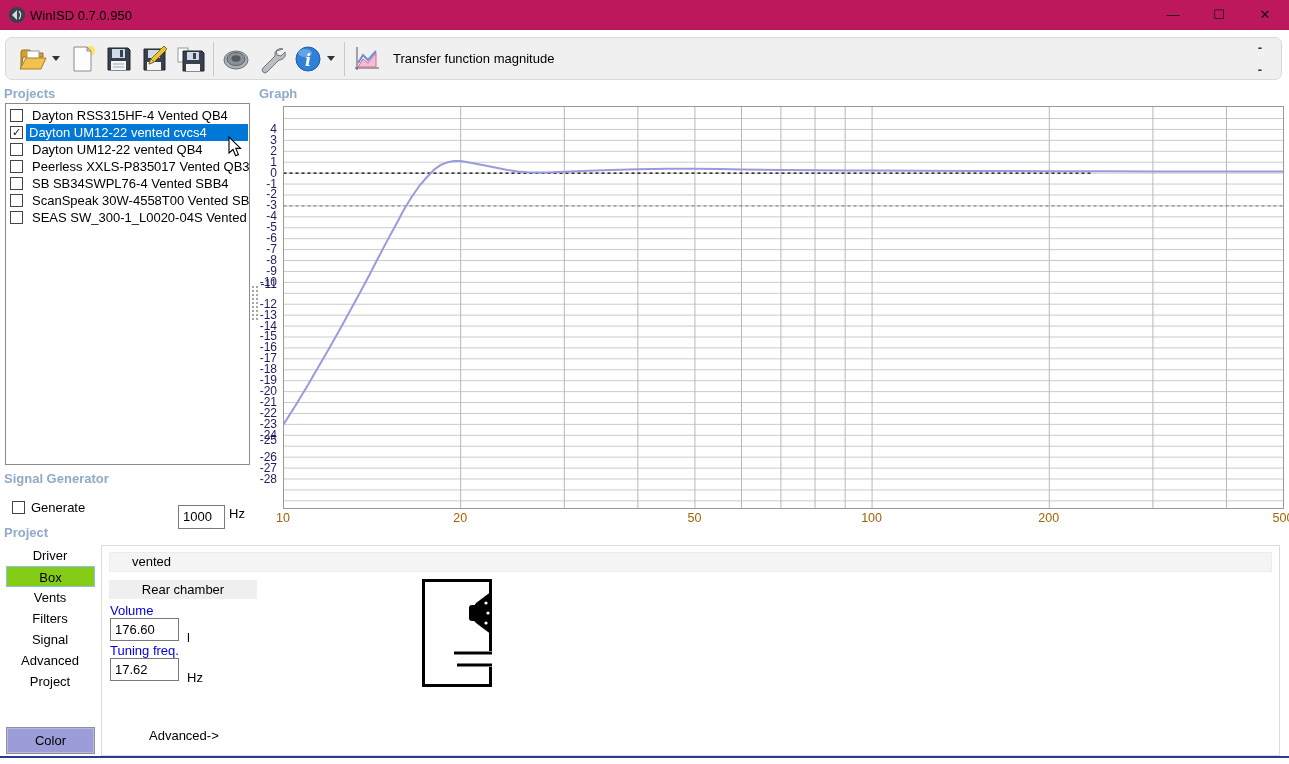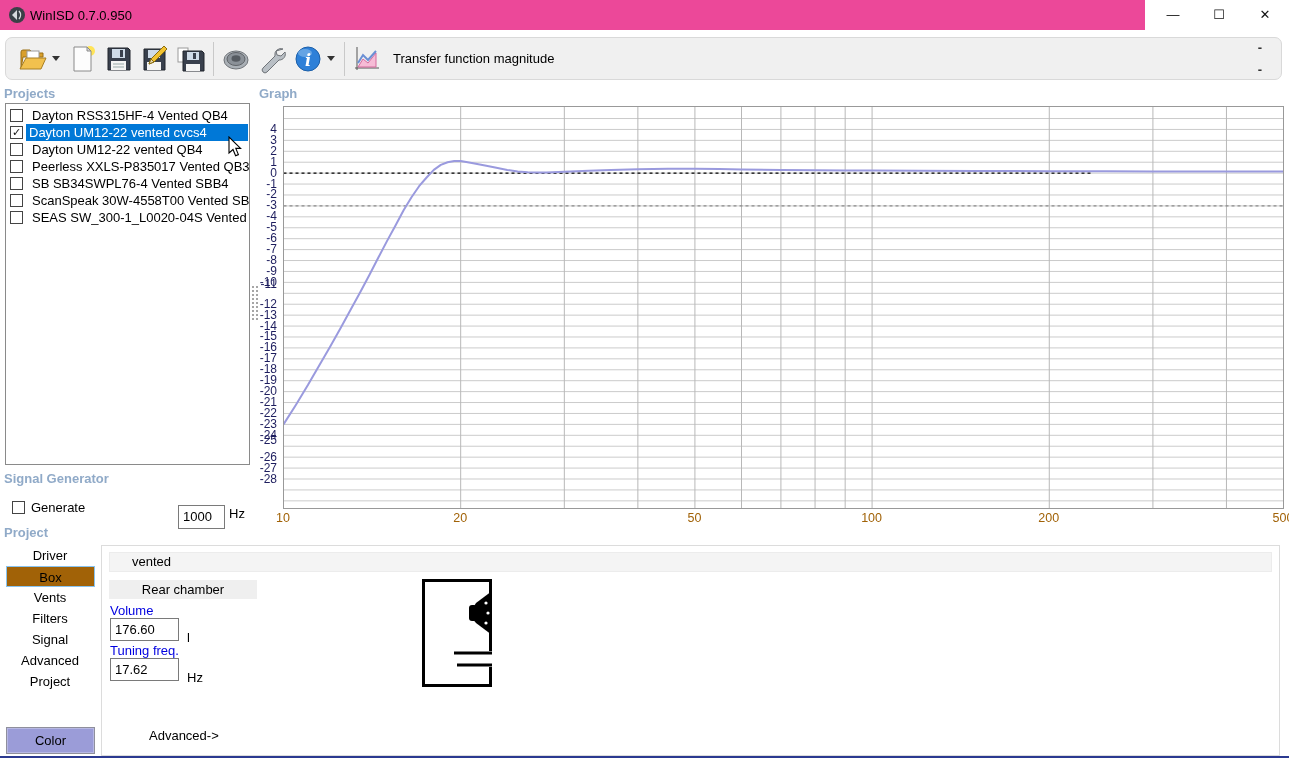--- a/index.html
+++ b/index.html
@@ -2,21 +2,21 @@
 <html><head>
 <meta charset="utf-8">
 <style>
   * { margin:0; padding:0; box-sizing:border-box; }
   html,body { width:1289px; height:764px; background:#ffffff; overflow:hidden;
               font-family:"Liberation Sans", sans-serif; font-size:13px; color:#000; }
   .abs { position:absolute; }
   #stage { position:relative; width:1289px; height:764px; background:#fff; }
 
   
-  #titlebar { left:0; top:0; width:1145px; height:30px; background:#ec4899; }
+  #titlebar { left:0; top:0; width:1289px; height:30px; background:#be185d; }
   #app-icon { left:8px; top:6px; width:18px; height:18px; }
   #win-title { left:30px; top:8px; font-size:13px; }
   .winbtn { width:46px; height:30px; top:0; text-align:center; line-height:30px; font-size:13px; color:#111; }
   #btn-min { left:1150px; }  #btn-max { left:1196px; }  #btn-close { left:1242px; }
 
   
   #toolbar { left:5px; top:37px; width:1277px; height:43px; background:#f0f0f0;
              border:1px solid #d9d9d9; border-radius:7px; display:flex; align-items:center; padding-left:9px; }
   .tbtn { width:36px; height:36px; display:flex; align-items:center; justify-content:center; }
   .tsep { width:1px; height:34px; background:#c9c9c9; margin:0 4px; }
@@ -58,21 +58,21 @@
   #gen-check { left:12px; top:501px; }
   #gen-label { left:31px; top:500px; }
   .field { background:#fff; border:1px solid #7a7a7a; font-size:13px; padding:3px 4px;
            font-family:"Liberation Sans", sans-serif; }
   #gen-freq { left:178px; top:493px; width:47px; height:24px;margin-top:12px; }
   #gen-unit { left:229px; top:506px; }
 
   
   #tabs { left:0px; top:545px; width:100px; }
   .tab { position:relative; width:100px; height:21px; line-height:21px; text-align:center; font-size:13px; }
-  .tab.sel { background:#a16207; border:1px solid #88c3f0; width:89px; margin-left:6px; }
+  .tab.sel { background:#84cc16; border:1px solid #88c3f0; width:89px; margin-left:6px; }
   #color-btn { left:6px; top:727px; width:89px; height:27px; background:#9b9cd8;
                border:1px solid #8f8f9c; text-align:center; line-height:25px; font-size:13px; color:#000;
                box-shadow: inset 0 0 0 1px #b7b8e4; }
 
   
   #box-panel { left:101px; top:545px; width:1179px; height:211px; background:#fff; border:1px solid #dcdcdc; }
   #vented-bar { position:absolute; left:7px; top:6px; right:7px; height:20px; background:#f4f4f4;
                 border:1px solid #ececec; line-height:18px; padding-left:22px; font-size:13px; }
   #rear-tab { position:absolute; left:7px; top:34px; width:148px; height:19px; background:#efefef;
               text-align:center; line-height:19px; font-size:13px; }

